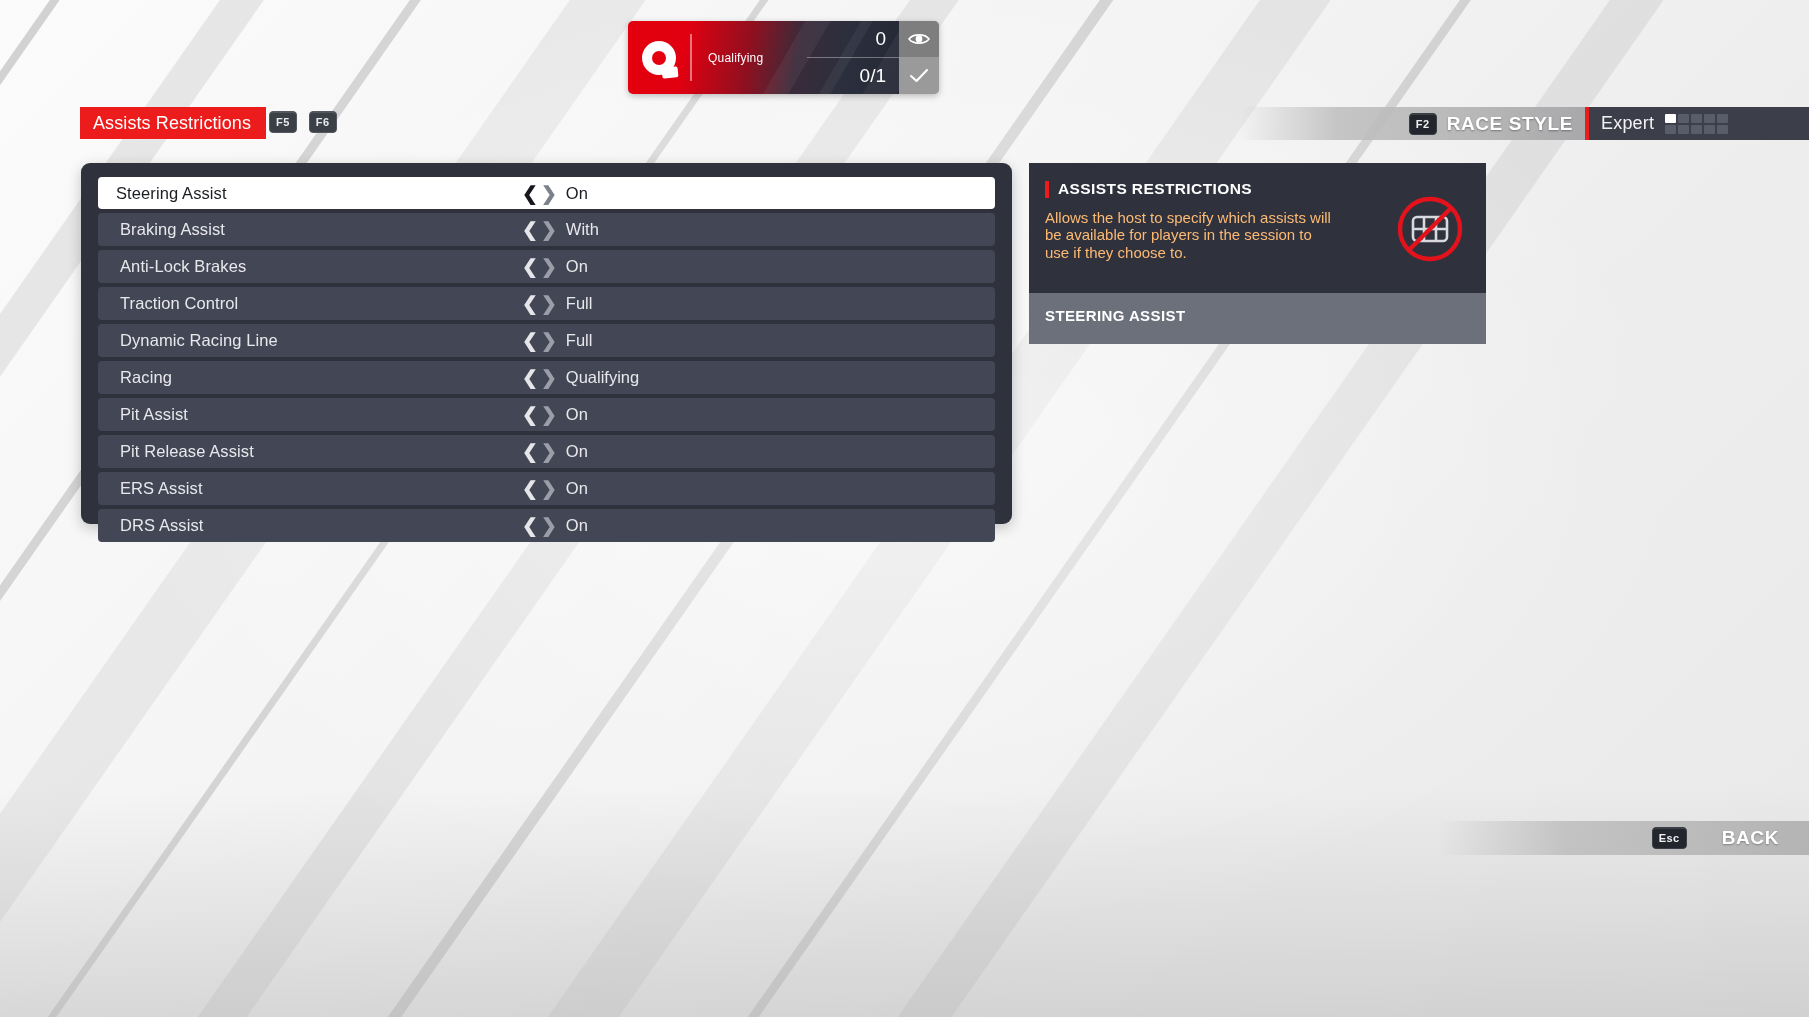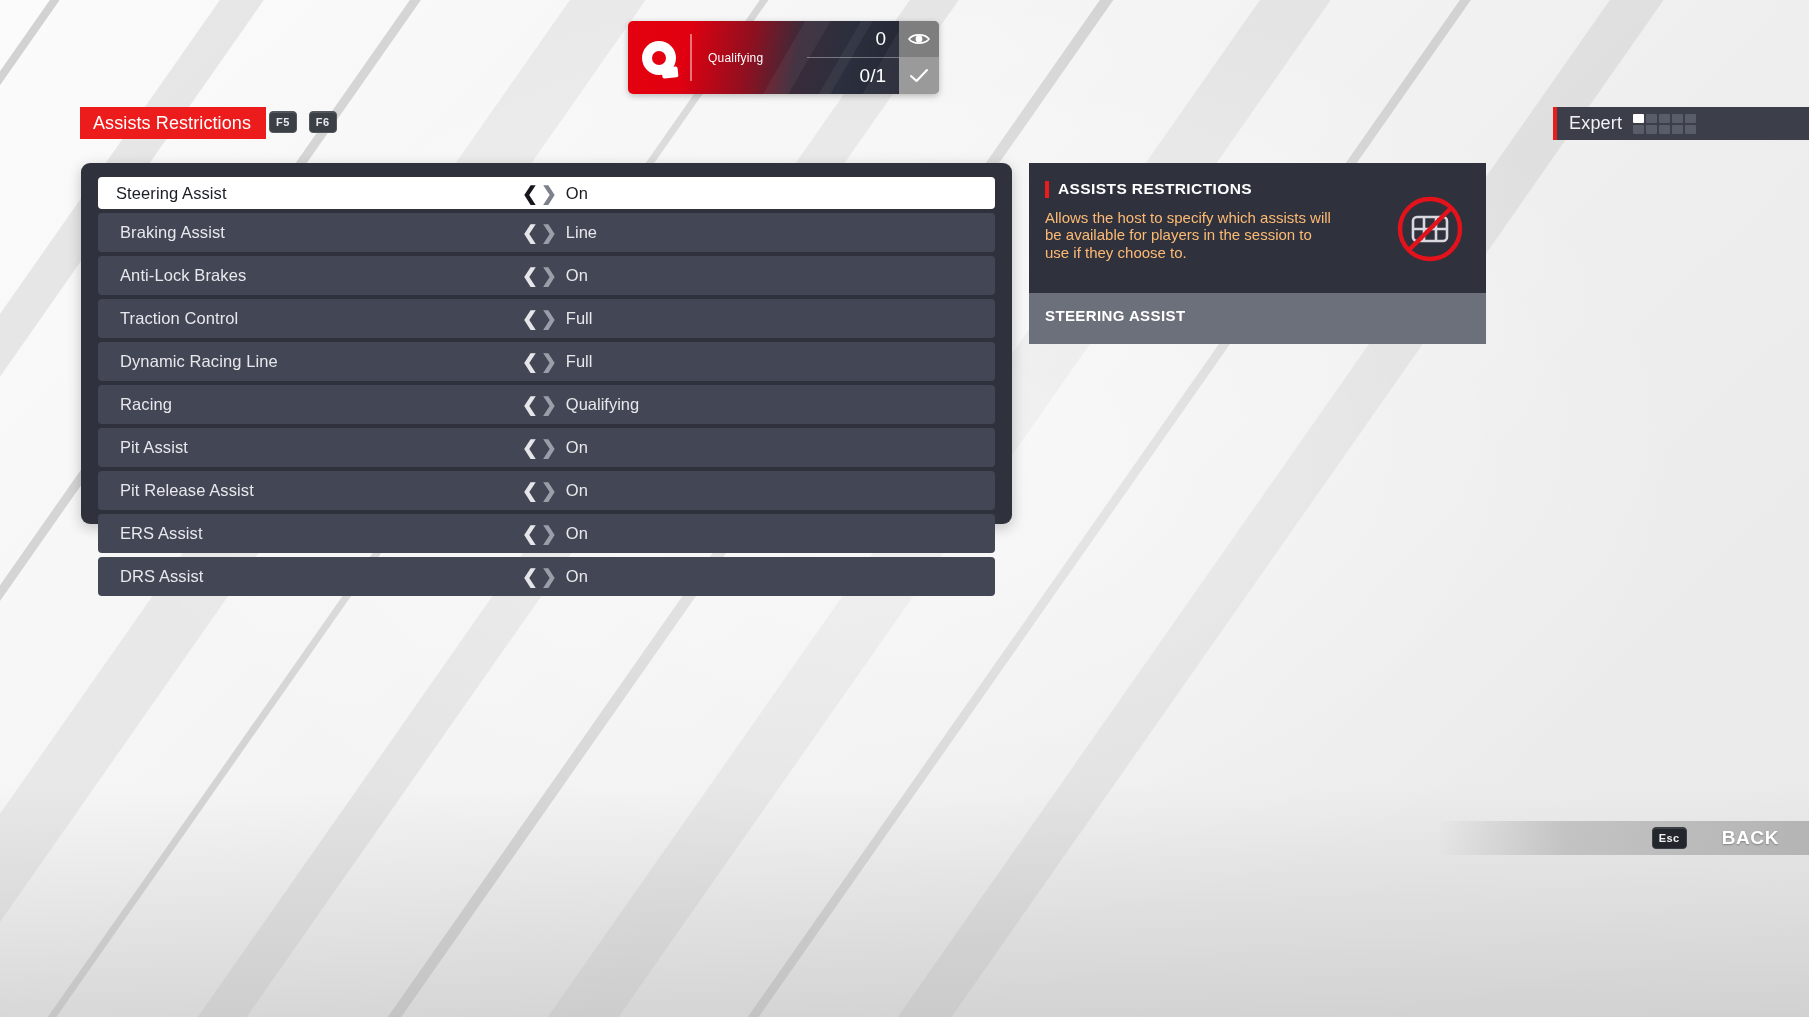--- a/index.html
+++ b/index.html
@@ -74,37 +74,37 @@
   }
   #rs-left {
     width:346px; display:flex; align-items:center; justify-content:flex-end;
     gap:10px; padding-right:12px;
     background:linear-gradient(to right, rgba(196,196,196,0) 0%, rgba(190,190,190,0.85) 28%, #b6b6b6 72%, #a8a8ab 100%);
   }
   #rs-left .rs-label { color:#fff; font-size:19px; font-weight:bold; letter-spacing:0.6px;
                        text-shadow:0 1px 2px rgba(0,0,0,0.35); }
   .key-dark { background:#23262c; border:1px solid #3a3e46; color:#f0f0f3; }
   #rs-right {
-    width:256px; display:flex; align-items:center; gap:11px;
+    width:224px; display:flex; align-items:center; gap:11px;
     background:#3c3f4a; border-left:4px solid #ed1c1c; padding-left:12px;
   }
   #rs-right .ex-label { color:#f2f2f5; font-size:18px; letter-spacing:0.2px; }
   #diff-grid { display:grid; grid-template-columns:repeat(5,11px);
                grid-template-rows:repeat(2,9px); gap:2px; }
   #diff-grid .cell { background:#595d69; border-radius:1px; }
   #diff-grid .cell.on { background:#ffffff; }
 
   
   #list-panel {
     position:absolute; left:81px; top:163px; width:931px; height:361px; z-index:4;
     background:#2f323d; border-radius:9px; padding:14px 17px;
     box-shadow:0 4px 14px rgba(0,0,0,0.22);
   }
   .setting-row {
-    height:39px; margin-bottom:4px; border-radius:4px;
+    height:33px; margin-bottom:4px; border-radius:4px;
     display:flex; align-items:center; background:#434755; position:relative;
   }
   .setting-row:last-child { margin-bottom:0; }
   .setting-row.selected { background:#ffffff; height:32px; }
   .sr-label { padding-left:22px; font-size:16.5px; color:#e8e8ec; letter-spacing:0.1px; }
   .setting-row.selected .sr-label { color:#1b1d24; padding-left:18px; }
   .sr-value { position:absolute; left:424px; display:flex; align-items:center; gap:0px; }
   .chev { font-size:19px; line-height:1; font-weight:bold; }
   .chev.l { color:#e6e6ea; margin-right:3px; }
   .chev.r { color:#9a9ea9; margin-right:9px; }
@@ -196,20 +196,24 @@
   <div id="page-tab">
     <span>Assists Restrictions</span>
   </div>
 
   <div id="tab-keys">
     <div class="key">F5</div>
     <div class="key">F6</div>
   </div>
 
   <div id="race-style-bar">
+    <div id="rs-left">
+      <div class="key key-dark">F2</div>
+      <div class="rs-label">RACE STYLE</div>
+    </div>
     <div id="rs-right">
       <div class="ex-label">Expert</div>
       <div id="diff-grid">
           <div class="cell on"></div>
           <div class="cell"></div>
           <div class="cell"></div>
           <div class="cell"></div>
           <div class="cell"></div>
           <div class="cell"></div>
           <div class="cell"></div>
@@ -229,21 +233,21 @@
         <span class="chev l">❮</span>
         <span class="chev r">❯</span>
         <span class="sr-val-text">On</span>
       </div>
     </div>
     <div class="setting-row">
       <div class="sr-label">Braking Assist</div>
       <div class="sr-value">
         <span class="chev l">❮</span>
         <span class="chev r">❯</span>
-        <span class="sr-val-text">Line</span>
+        <span class="sr-val-text">With</span>
       </div>
     </div>
     <div class="setting-row">
       <div class="sr-label">Anti-Lock Brakes</div>
       <div class="sr-value">
         <span class="chev l">❮</span>
         <span class="chev r">❯</span>
         <span class="sr-val-text">On</span>
       </div>
     </div>

